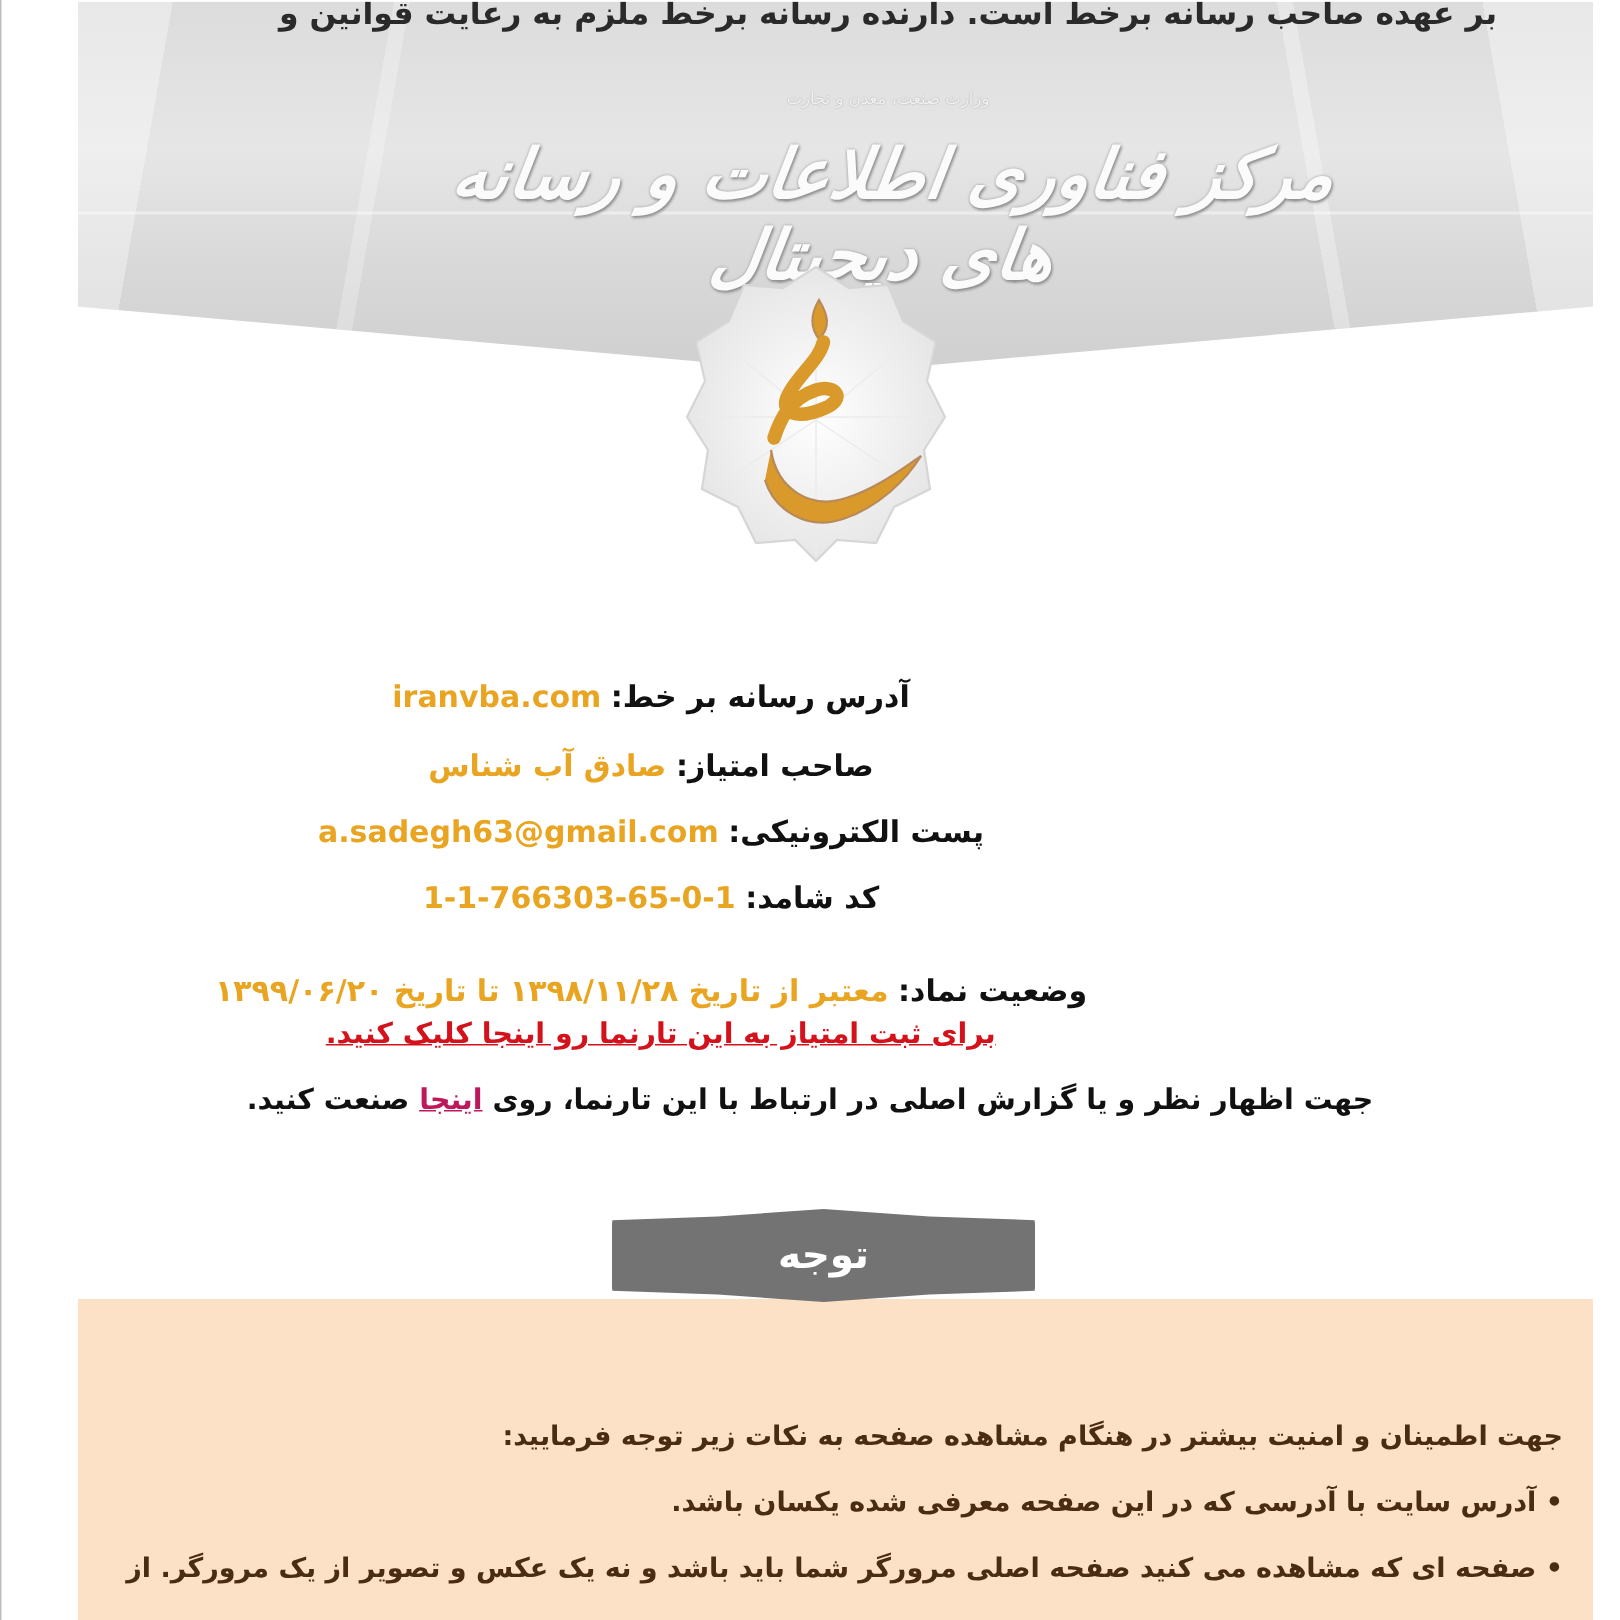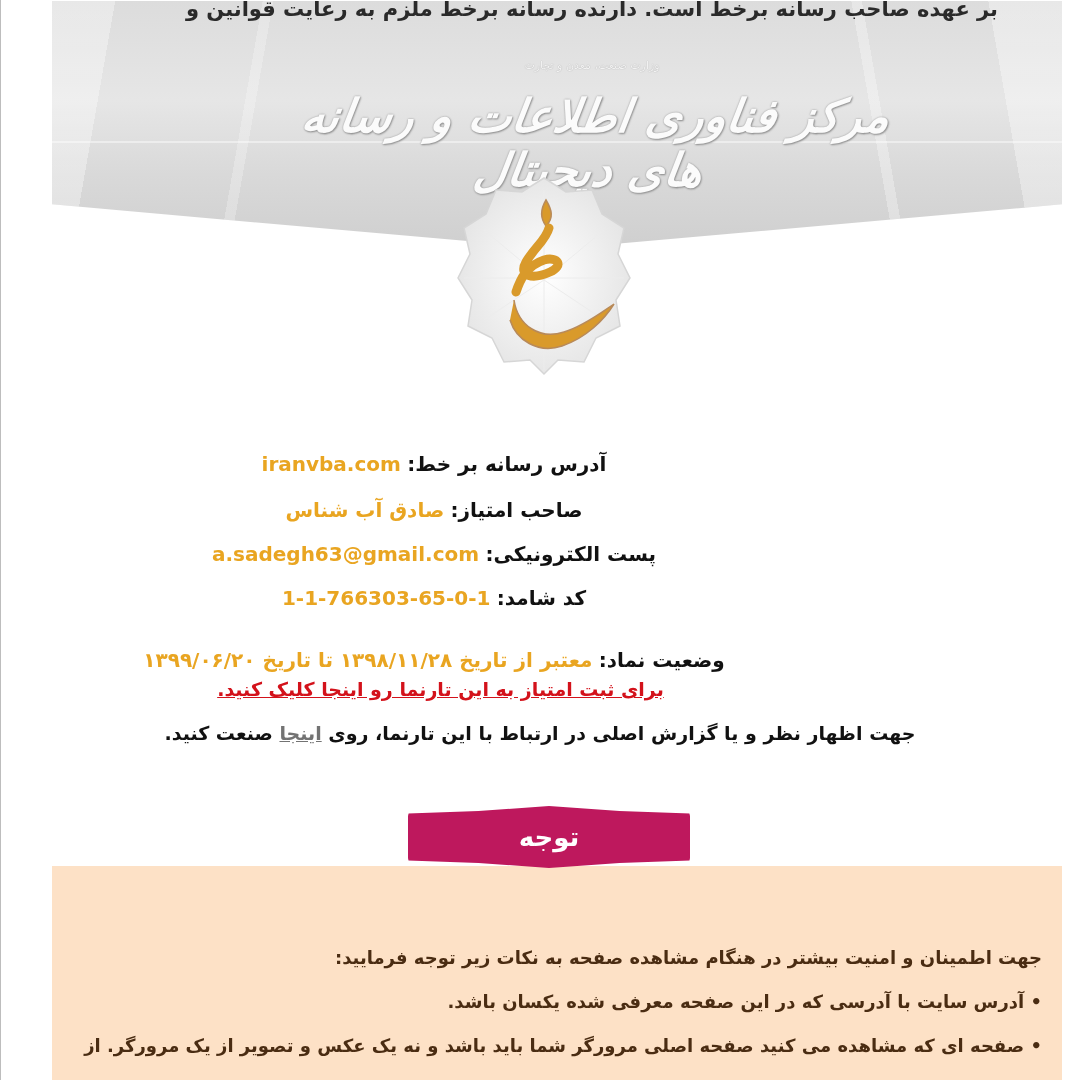--- a/index.html
+++ b/index.html
@@ -69,30 +69,30 @@
     .info-status { top: 632px; margin-top: 16px; }
     .register-link {
       position: absolute; top: 678px; left: 0; width: 881px; text-align: center; direction: rtl;
       color: #d3121b; font-weight: bold; font-size: 19px; text-decoration: underline;
       cursor: pointer;
     }
     .report-line {
       position: absolute; top: 722px; left: 0; width: 1080px; text-align: center; direction: rtl;
       font-weight: bold; font-size: 19px; color: #111;
     }
-    .report-line a { color: #737373; text-decoration: underline; cursor: pointer; }
+    .report-line a { color: #be185d; text-decoration: underline; cursor: pointer; }
 
     
     .peach-box {
       position: absolute; left: 52px; top: 866px; width: 1010px; height: 214px;
       background: #fde1c6;
     }
     .ribbon {
       position: absolute; left: 408px; top: 806px; width: 282px; height: 62px;
-      background: #be185d;
+      background: #737373;
       clip-path: polygon(0 12%, 25% 8%, 50% 0, 75% 8%, 100% 12%, 100% 88%, 75% 92%, 50% 100%, 25% 92%, 0 88%);
       border-radius: 10px;
       display: flex; align-items: center; justify-content: center;
       color: #ffffff; font-weight: bold; font-size: 26px; direction: rtl;
       cursor: pointer; z-index: 2;
     }
     .notes {
       position: absolute; left: 70px; right: 38px; top: 936px;
       direction: rtl; text-align: right; color: #4a2c12;
       font-weight: bold; font-size: 18px;

